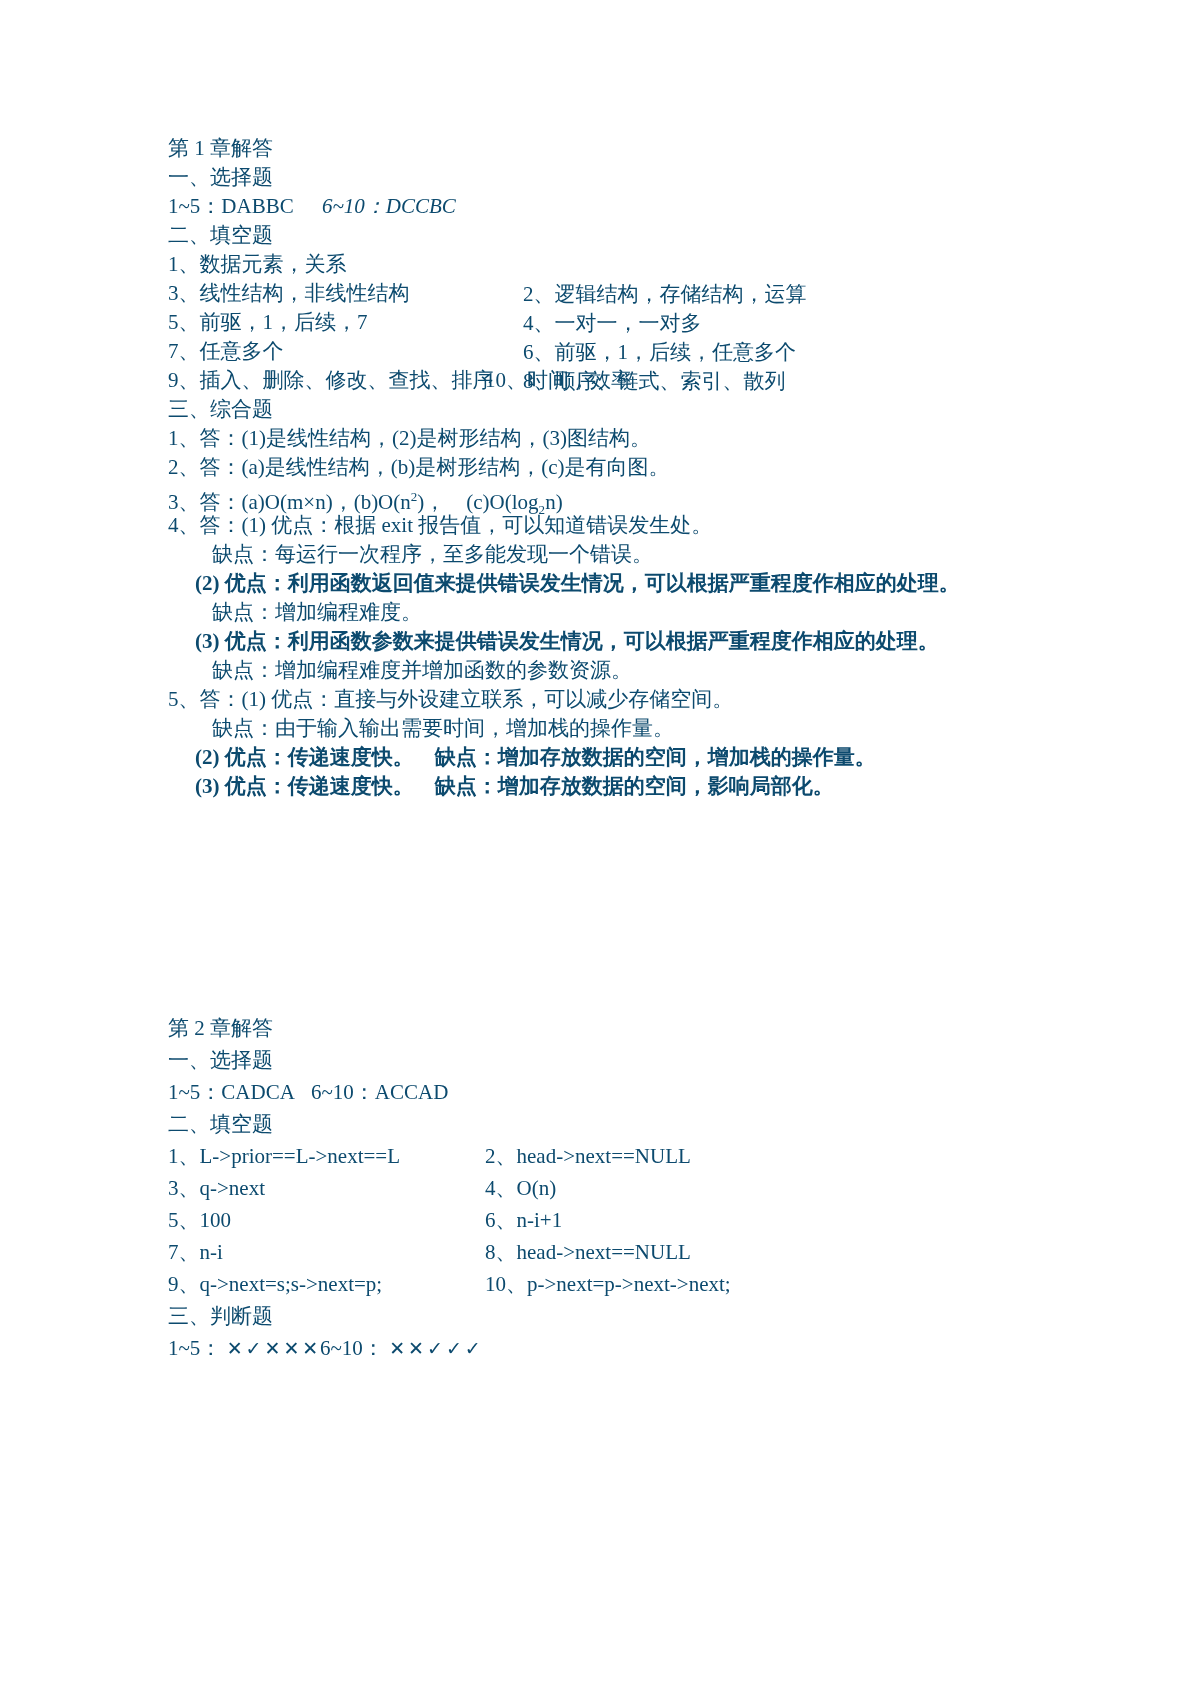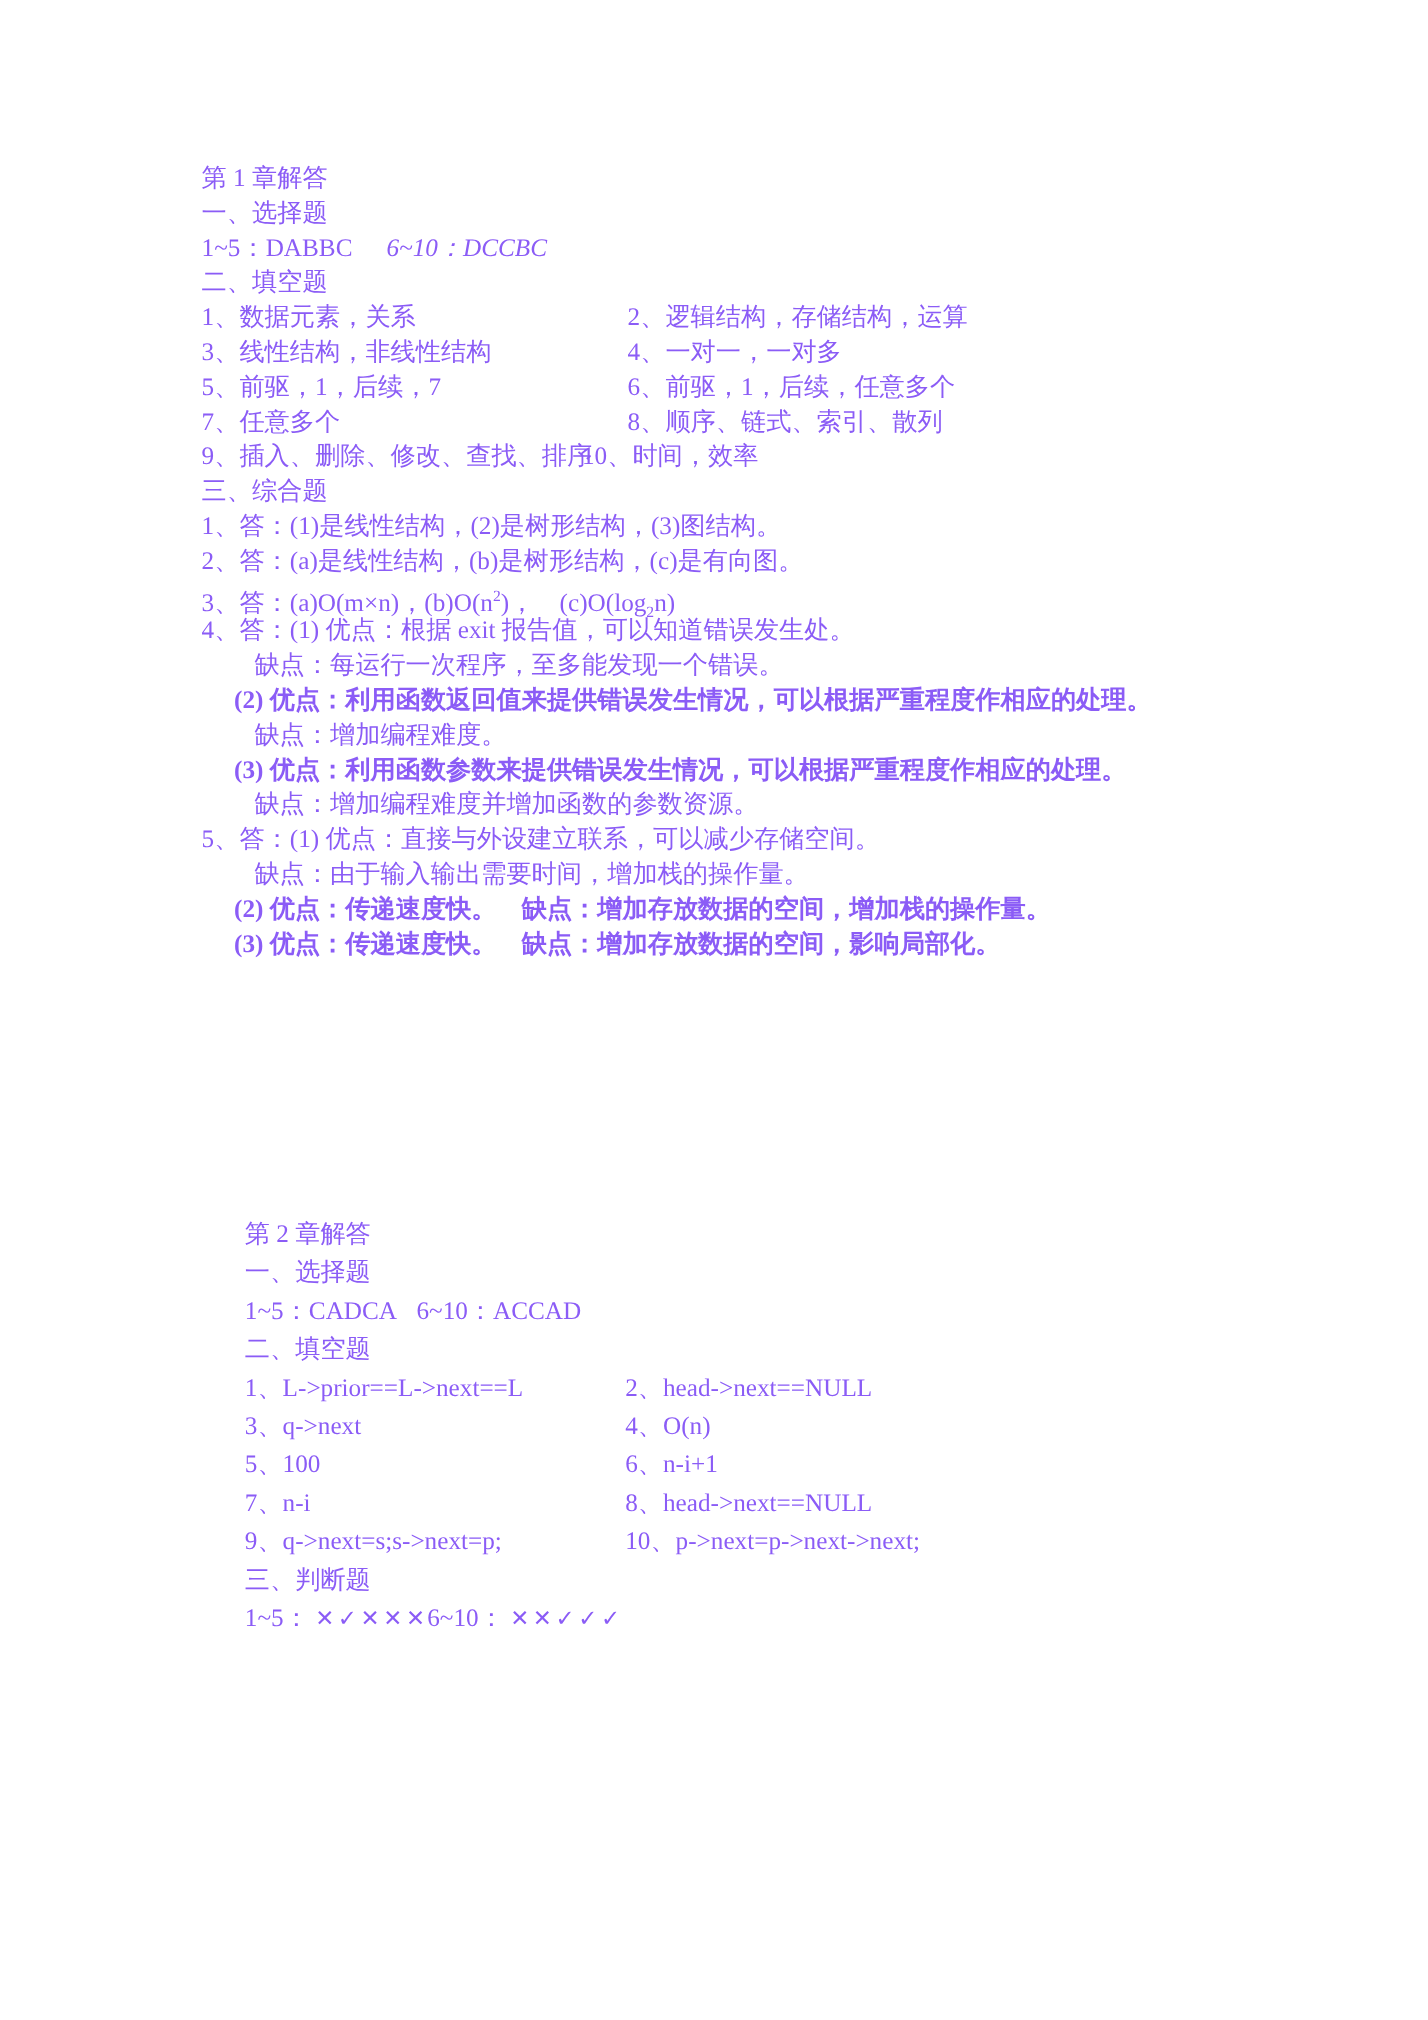--- a/index.html
+++ b/index.html
@@ -1,32 +1,32 @@
 <!DOCTYPE html>
 <html><head>
 <meta charset="utf-8">
 <style>
   html,body{margin:0;padding:0;background:#e8e8e8;}
   .page{
     position:relative;
     width:1190px;height:1683px;
     margin:0 auto;
     background:#ffffff;
-    color:#8b5cf6;
+    color:#0c4a6e;
     font-family:"Liberation Serif","DejaVu Serif",serif;
     font-size:21px;
     overflow:hidden;
   }
   .block{position:absolute;left:168px;right:40px;}
   .ch1{top:134px;}
   .ch2{top:1012px;}
   .ch1 .line{position:relative;height:29px;line-height:29px;white-space:nowrap;}
-  .ch2 .line{position:relative;height:32px;line-height:32px;white-space:nowrap;margin-left:36px;}
+  .ch2 .line{position:relative;height:32px;line-height:32px;white-space:nowrap;}
   .abs{position:absolute;top:0;}
-  .off-355{left:355px;}
+  .off-355{left:355px;margin-top:30px;}
   .off-317{left:317px;}
   .off-154{left:154px;font-style:italic;}
   .off-130{left:143px;}
   .off-152{left:152px;}
   .ind1{padding-left:27px;font-weight:bold;}
   .ind2{padding-left:44px;}
   sup,sub{font-size:0.62em;}
   .marks{font-family:"DejaVu Sans",sans-serif;font-size:19px;letter-spacing:3px;}
 </style>
 </head>

